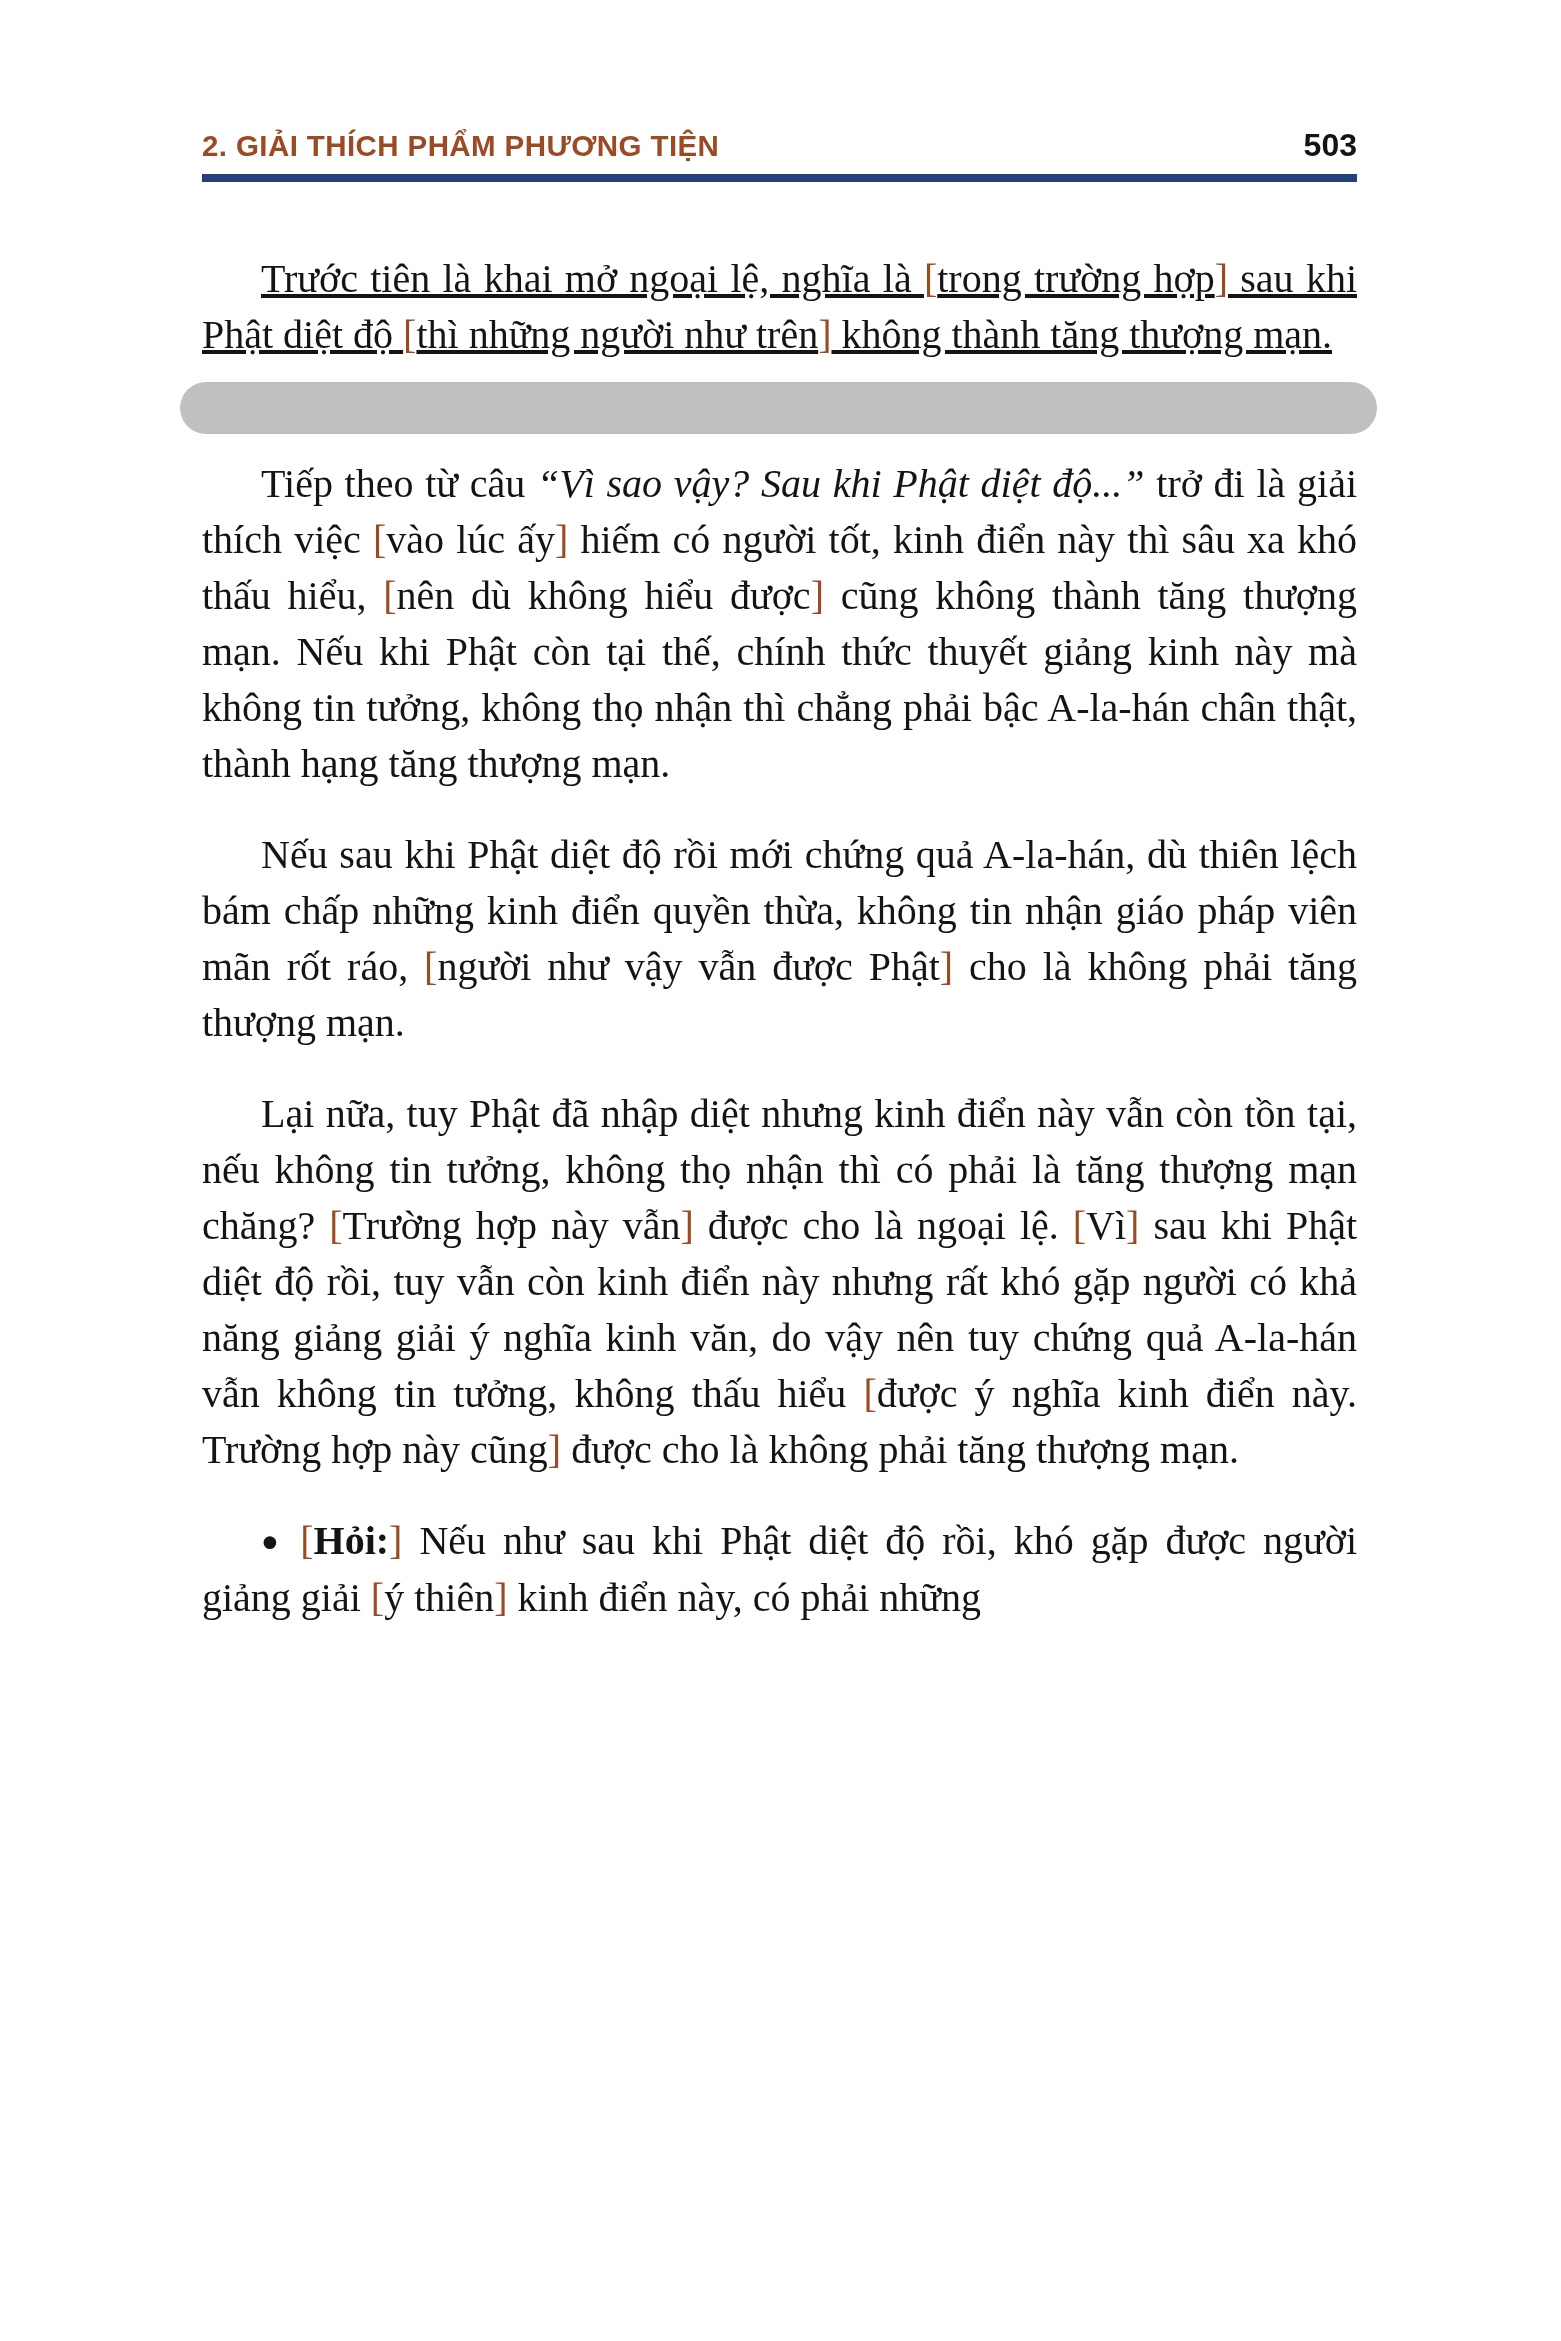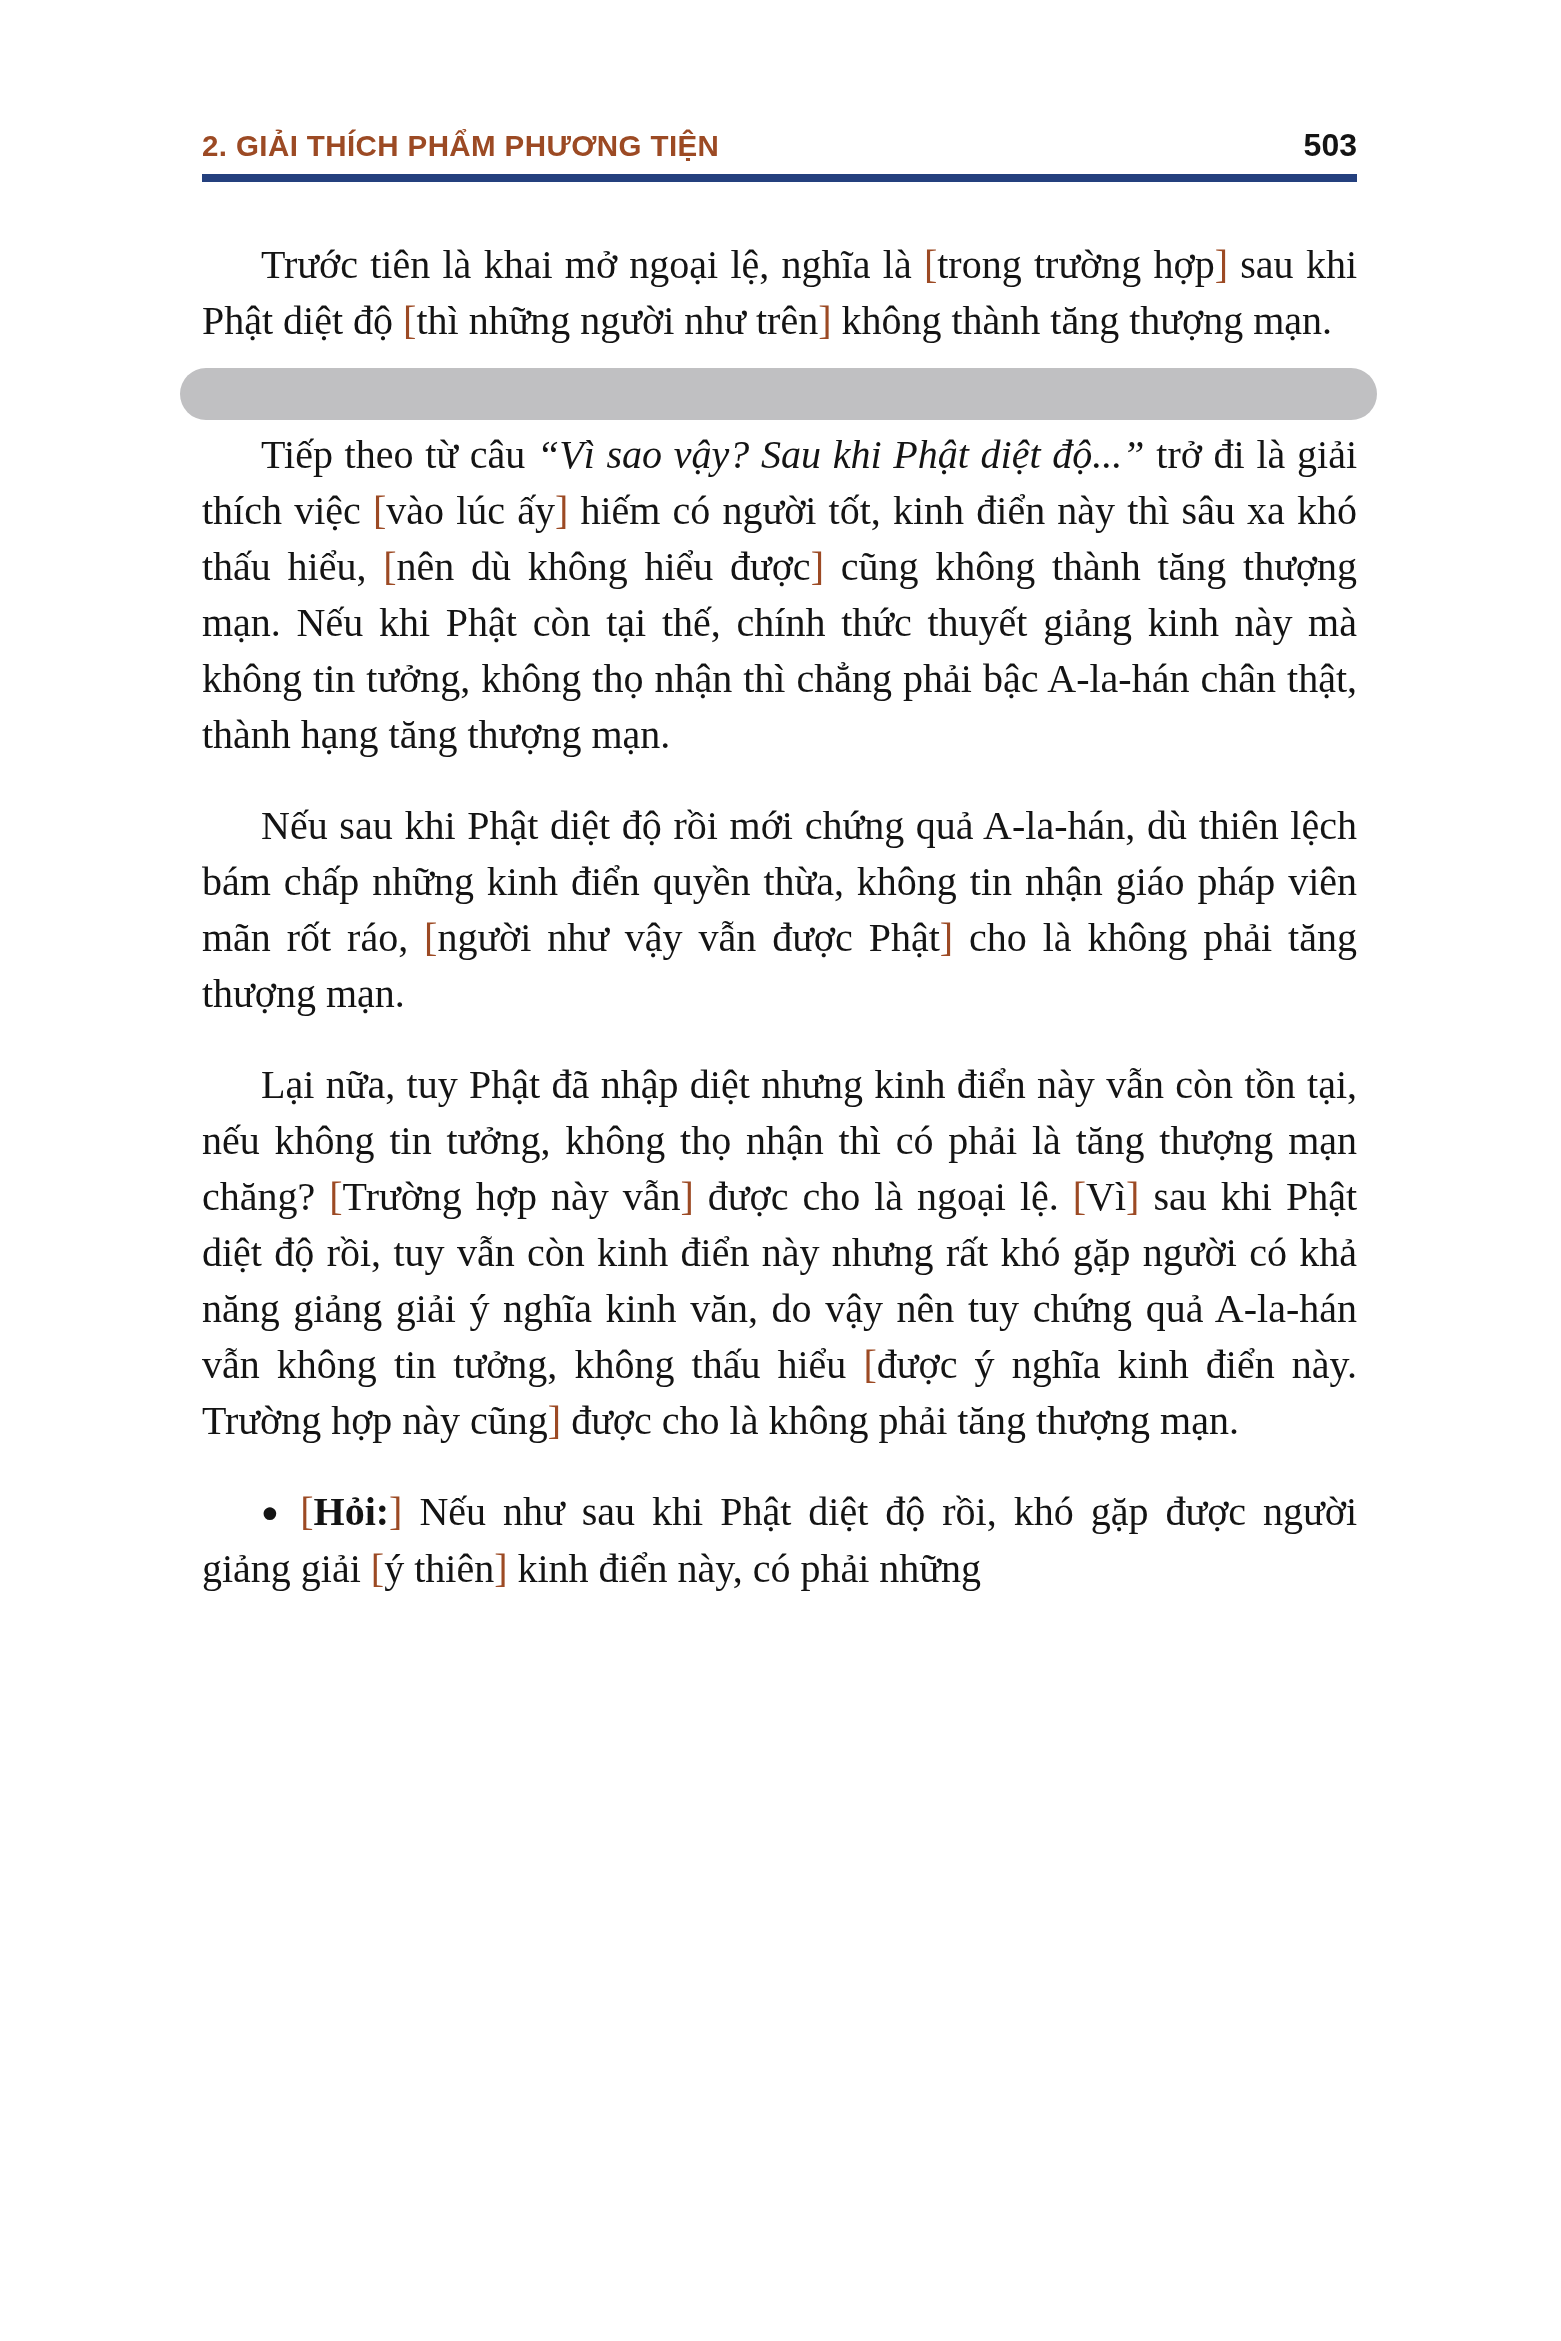--- a/index.html
+++ b/index.html
@@ -42,22 +42,22 @@
     height:7.8px;background:var(--rule-blue);
     margin-top:11.3px;
   }
   
   .para{
     font-size:40px;line-height:56px;
     text-align:justify;text-indent:59px;
     margin:35px 0 0 0;
     color:var(--text-black);
   }
-  .body-before .para{margin-top:55px;}
-  .body-after .para:first-child{margin-top:7px;}
+  .body-before .para{margin-top:69px;text-decoration:underline;}
+  .body-after .para:first-child{margin-top:22px;}
   .bracket{color:var(--accent-brown);}
   .italic{font-style:italic;}
   .bold{font-weight:bold;font-family:Liberation Serif, serif;}
   .bullet{font-size:29.5px;vertical-align:2.6px;}
   
   .kinhvan-box{
     margin:19px -20px 0 -22px;
     background:var(--box-gray);
     border-radius:50px;
     padding:24px 38px 28px 31px;

